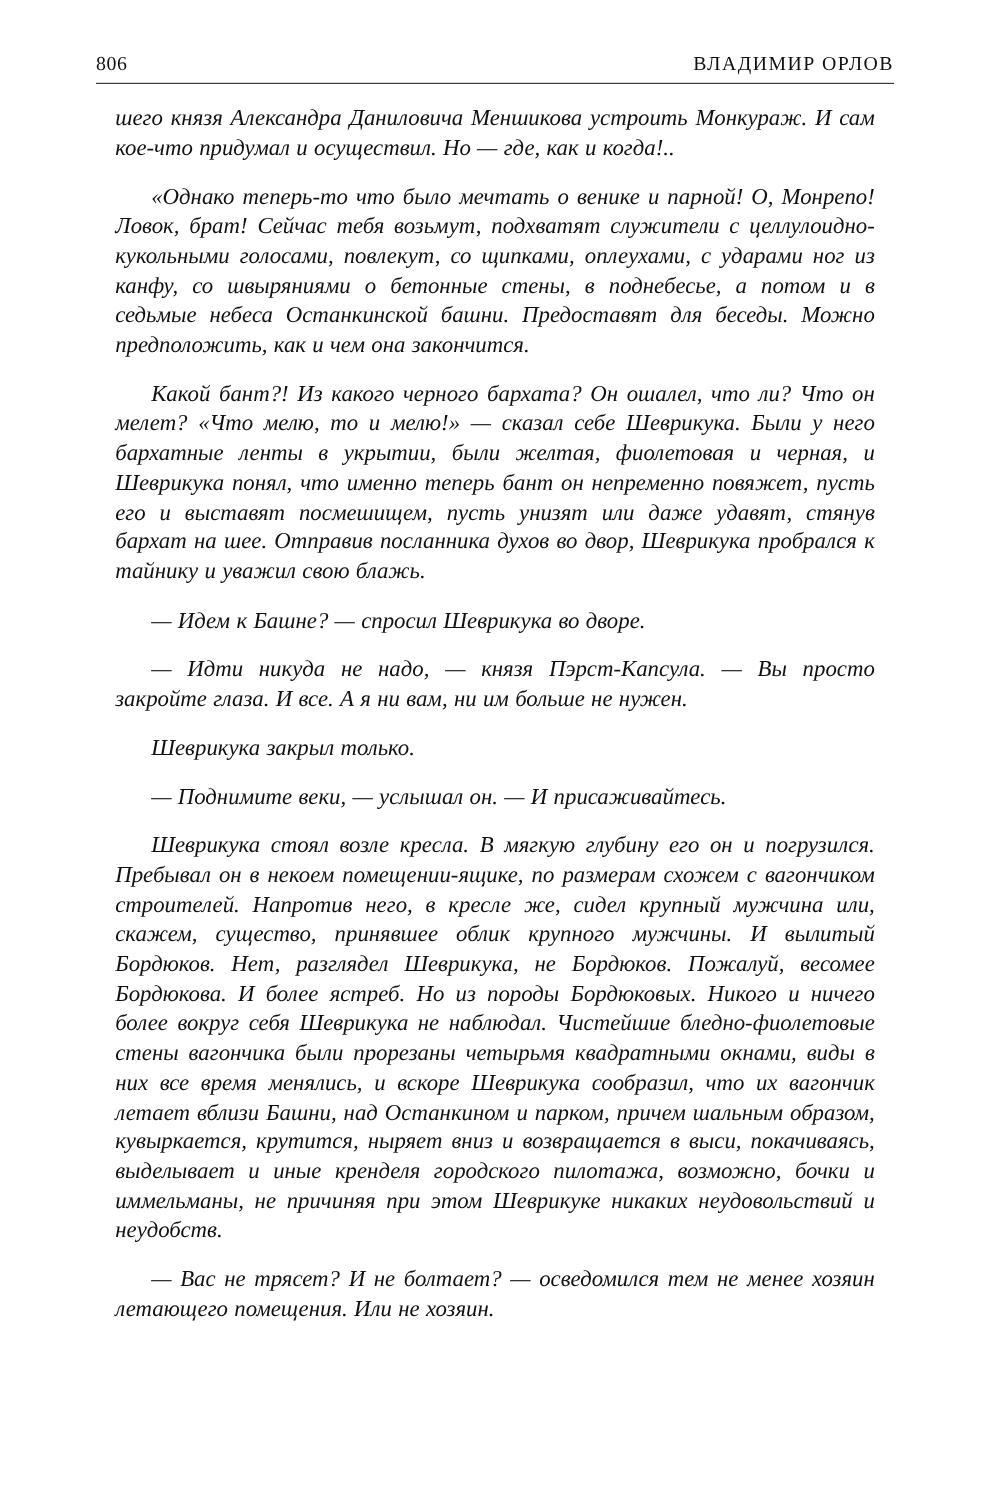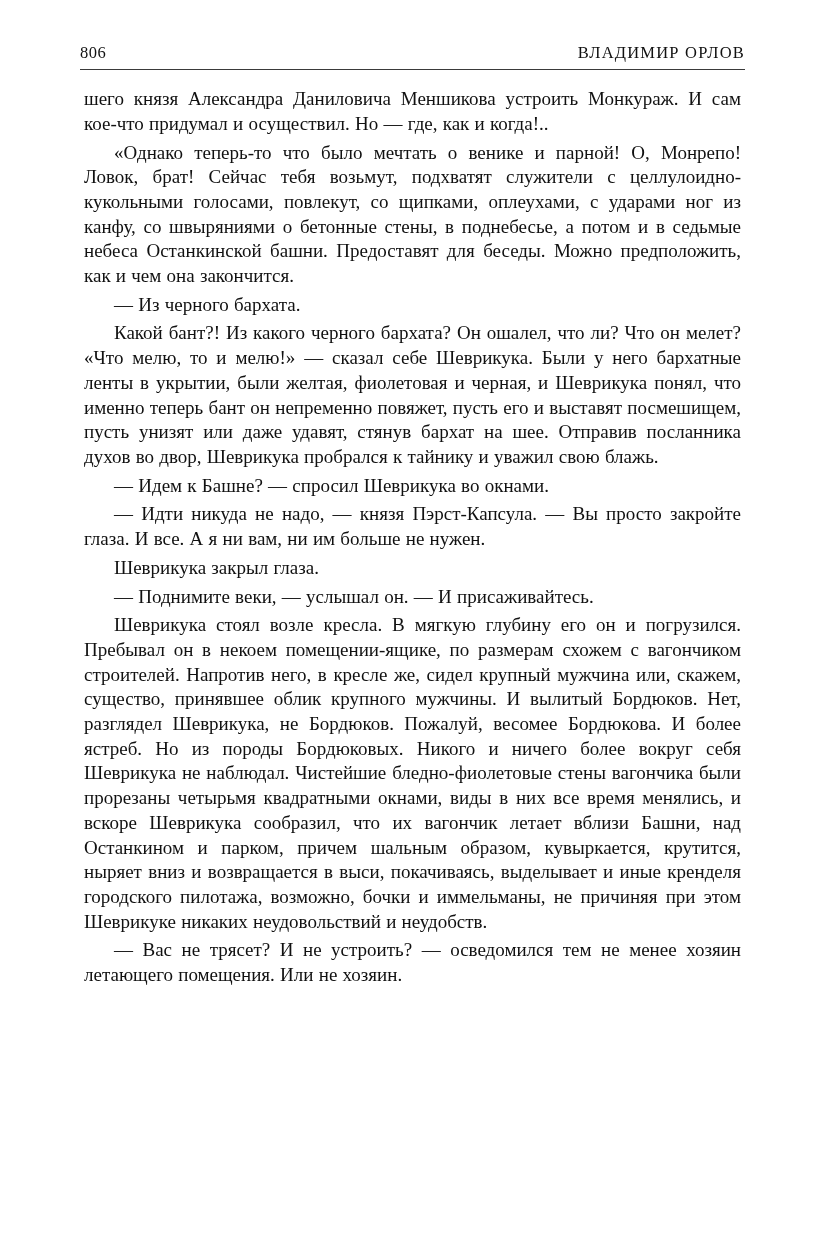--- a/index.html
+++ b/index.html
@@ -34,41 +34,41 @@
   }
   .running-head .author {
     letter-spacing: 1.2px;
   }
   .page-body {
     font-size: 19px;
     line-height: 24.7px;
     text-align: justify;
   }
   .page-body p.para {
-    margin: 4px;
+    margin: 16px;
     text-indent: 30px;
     word-spacing: 0.5px;
+    font-style: italic;
   }
   .page-body p.para.no-indent {
     text-indent: 0;
   }
 </style>
 </head>
 <body>
 
 <div class="page">
   <div class="running-head">
     <span class="page-number">806</span>
     <span class="author">ВЛАДИМИР ОРЛОВ</span>
   </div>
   <div class="page-body">
       <p class="para no-indent">шего князя Александра Даниловича Меншикова устроить Монкураж. И сам кое-что придумал и осуществил. Но — где, как и когда!..</p>
       <p class="para">«Однако теперь-то что было мечтать о венике и парной! О, Монрепо! Ловок, брат! Сейчас тебя возьмут, подхватят служители с целлулоидно-кукольными голосами, повлекут, со щипками, оплеухами, с ударами ног из канфу, со швыряниями о бетонные стены, в поднебесье, а потом и в седьмые небеса Останкинской башни. Предоставят для беседы. Можно предположить, как и чем она закончится.</p>
-      <p class="para">— Из черного бархата.</p>
       <p class="para">Какой бант?! Из какого черного бархата? Он ошалел, что ли? Что он мелет? «Что мелю, то и мелю!» — сказал себе Шеврикука. Были у него бархатные ленты в укрытии, были желтая, фиолетовая и черная, и Шеврикука понял, что именно теперь бант он непременно повяжет, пусть его и выставят посмешищем, пусть унизят или даже удавят, стянув бархат на шее. Отправив посланника духов во двор, Шеврикука пробрался к тайнику и уважил свою блажь.</p>
-      <p class="para">— Идем к Башне? — спросил Шеврикука во окнами.</p>
+      <p class="para">— Идем к Башне? — спросил Шеврикука во дворе.</p>
       <p class="para">— Идти никуда не надо, — князя Пэрст-Капсула. — Вы просто закройте глаза. И все. А я ни вам, ни им больше не нужен.</p>
-      <p class="para">Шеврикука закрыл глаза.</p>
+      <p class="para">Шеврикука закрыл только.</p>
       <p class="para">— Поднимите веки, — услышал он. — И присаживайтесь.</p>
       <p class="para">Шеврикука стоял возле кресла. В мягкую глубину его он и погрузился. Пребывал он в некоем помещении-ящике, по размерам схожем с вагончиком строителей. Напротив него, в кресле же, сидел крупный мужчина или, скажем, существо, принявшее облик крупного мужчины. И вылитый Бордюков. Нет, разглядел Шеврикука, не Бордюков. Пожалуй, весомее Бордюкова. И более ястреб. Но из породы Бордюковых. Никого и ничего более вокруг себя Шеврикука не наблюдал. Чистейшие бледно-фиолетовые стены вагончика были прорезаны четырьмя квадратными окнами, виды в них все время менялись, и вскоре Шеврикука сообразил, что их вагончик летает вблизи Башни, над Останкином и парком, причем шальным образом, кувыркается, крутится, ныряет вниз и возвращается в выси, покачиваясь, выделывает и иные кренделя городского пилотажа, возможно, бочки и иммельманы, не причиняя при этом Шеврикуке никаких неудовольствий и неудобств.</p>
-      <p class="para">— Вас не трясет? И не устроить? — осведомился тем не менее хозяин летающего помещения. Или не хозяин.</p>
+      <p class="para">— Вас не трясет? И не болтает? — осведомился тем не менее хозяин летающего помещения. Или не хозяин.</p>
     </div>
 </div>
 
 </body></html>

